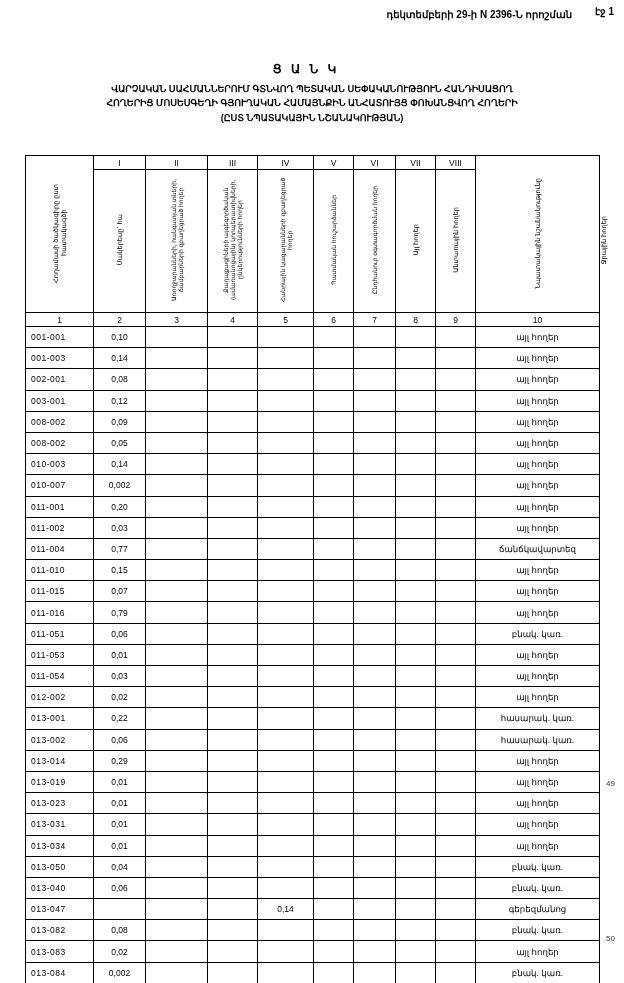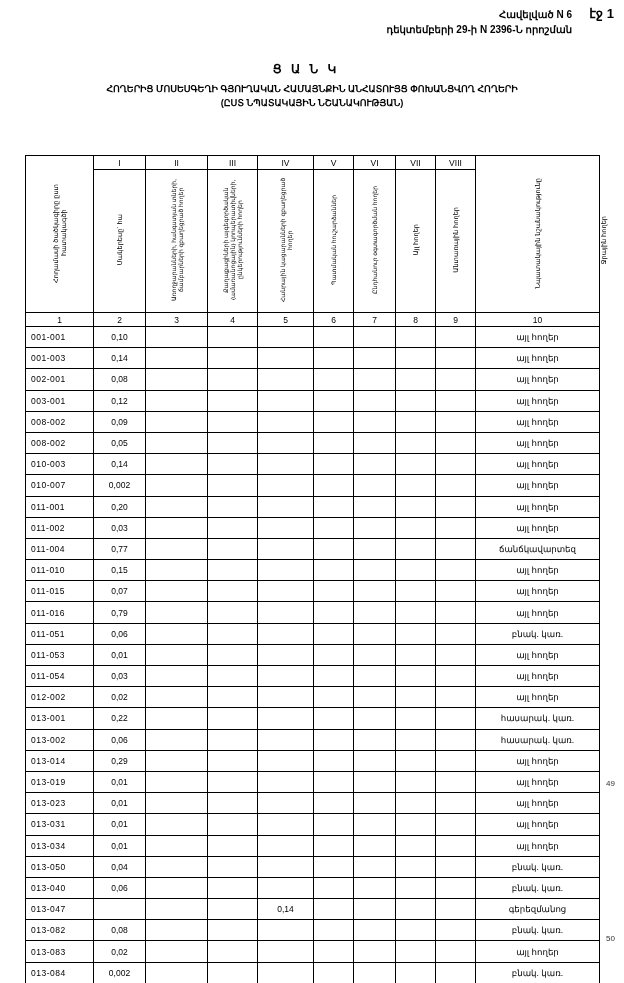--- a/index.html
+++ b/index.html
@@ -18,21 +18,21 @@
   .page {
     position: relative;
     width: 624px;
     height: 983px;
     padding: 0;
   }
   .page-num {
     position: absolute;
     top: 6px;
     right: 10px;
-    font-size: 13px;
+    font-size: 10px;
     font-weight: bold;
   }
   .header-block {
     position: absolute;
     top: 8px;
     right: 52px;
     text-align: right;
     font-size: 10px;
     font-weight: bold;
     line-height: 1.45;
@@ -138,27 +138,27 @@
   .c10 { width: 124px; }
 </style>
 </head>
 <body>
 
 <div class="page">
 
   <div class="page-num">էջ 1</div>
 
   <div class="header-block">
-    <div>Հավելված N 6</div>
     <div>դեկտեմբերի 29-ի N 2396-Ն որոշման</div>
   </div>
 
   <div class="doc-title">Ց Ա Ն Կ</div>
 
   <div class="subtitle">
+    <div>ՎԱՐՉԱԿԱՆ ՍԱՀՄԱՆՆԵՐՈՒՄ ԳՏՆՎՈՂ ՊԵՏԱԿԱՆ ՍԵՓԱԿԱՆՈՒԹՅՈՒՆ ՀԱՆԴԻՍԱՑՈՂ</div>
     <div>ՀՈՂԵՐԻՑ ՄՈՍԵՍԳԵՂԻ ԳՅՈՒՂԱԿԱՆ ՀԱՄԱՅՆՔԻՆ ԱՆՀԱՏՈՒՅՑ ՓՈԽԱՆՑՎՈՂ ՀՈՂԵՐԻ</div>
     <div>(ԸՍՏ ՆՊԱՏԱԿԱՅԻՆ ՆՇԱՆԱԿՈՒԹՅԱՆ)</div>
   </div>
 
   <table class="main">
     <colgroup>
       <col class="c1">
         <col class="c2">
         <col class="c3">
         <col class="c4">

